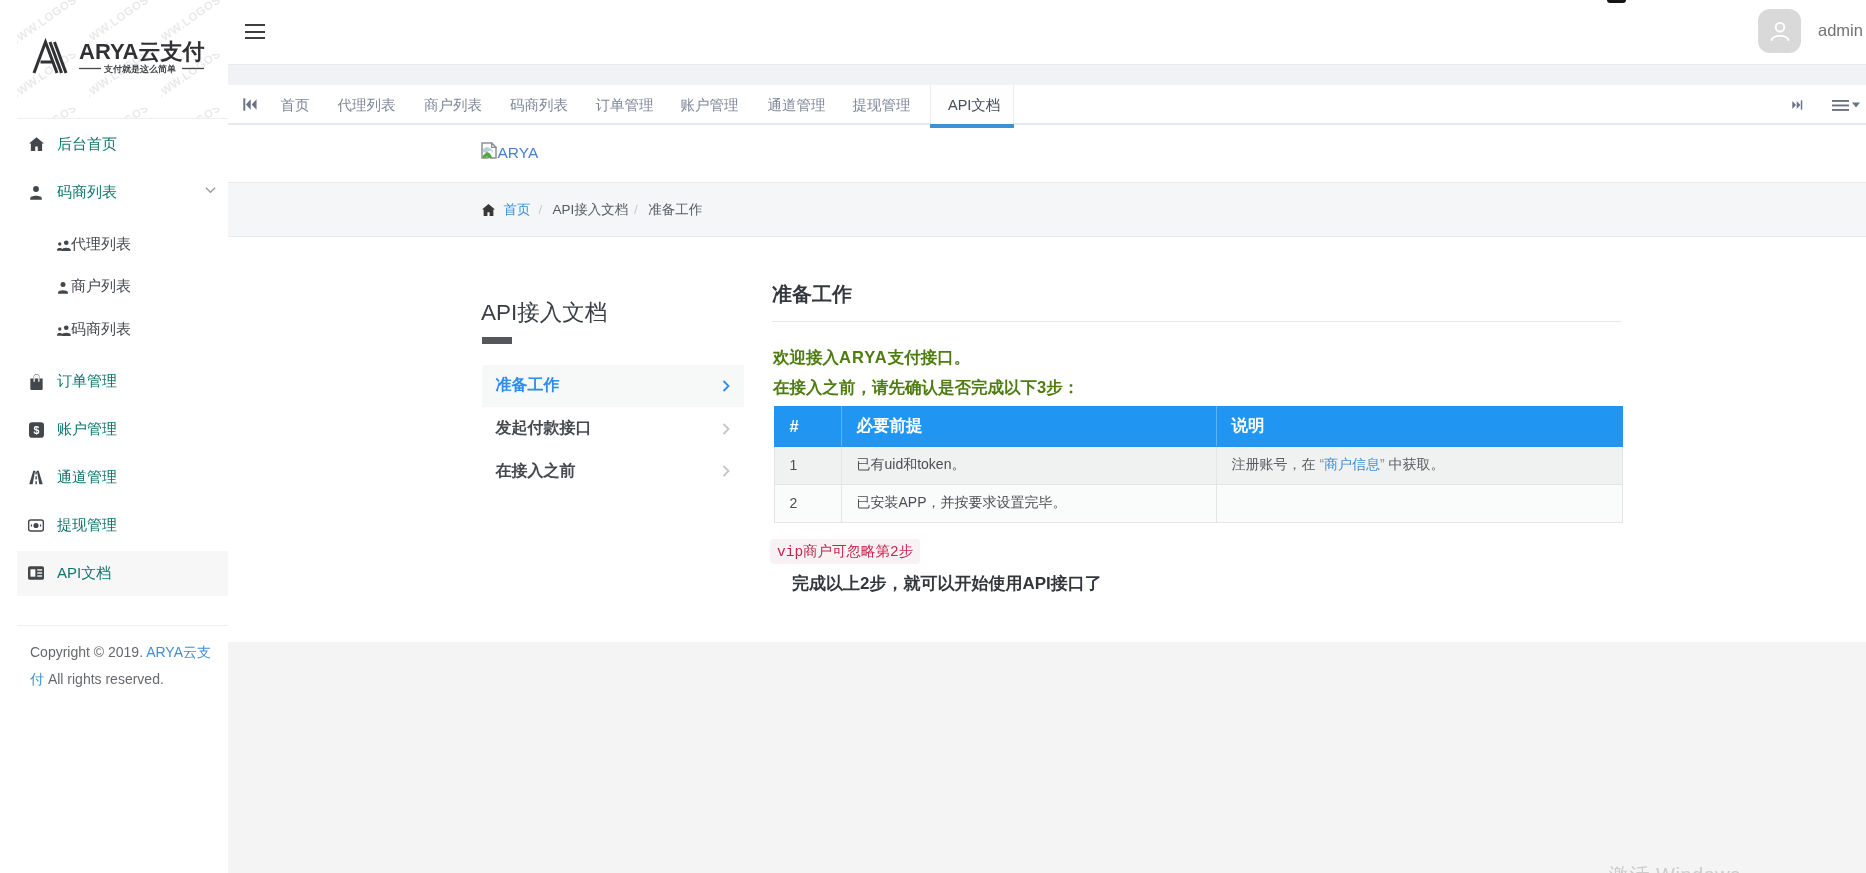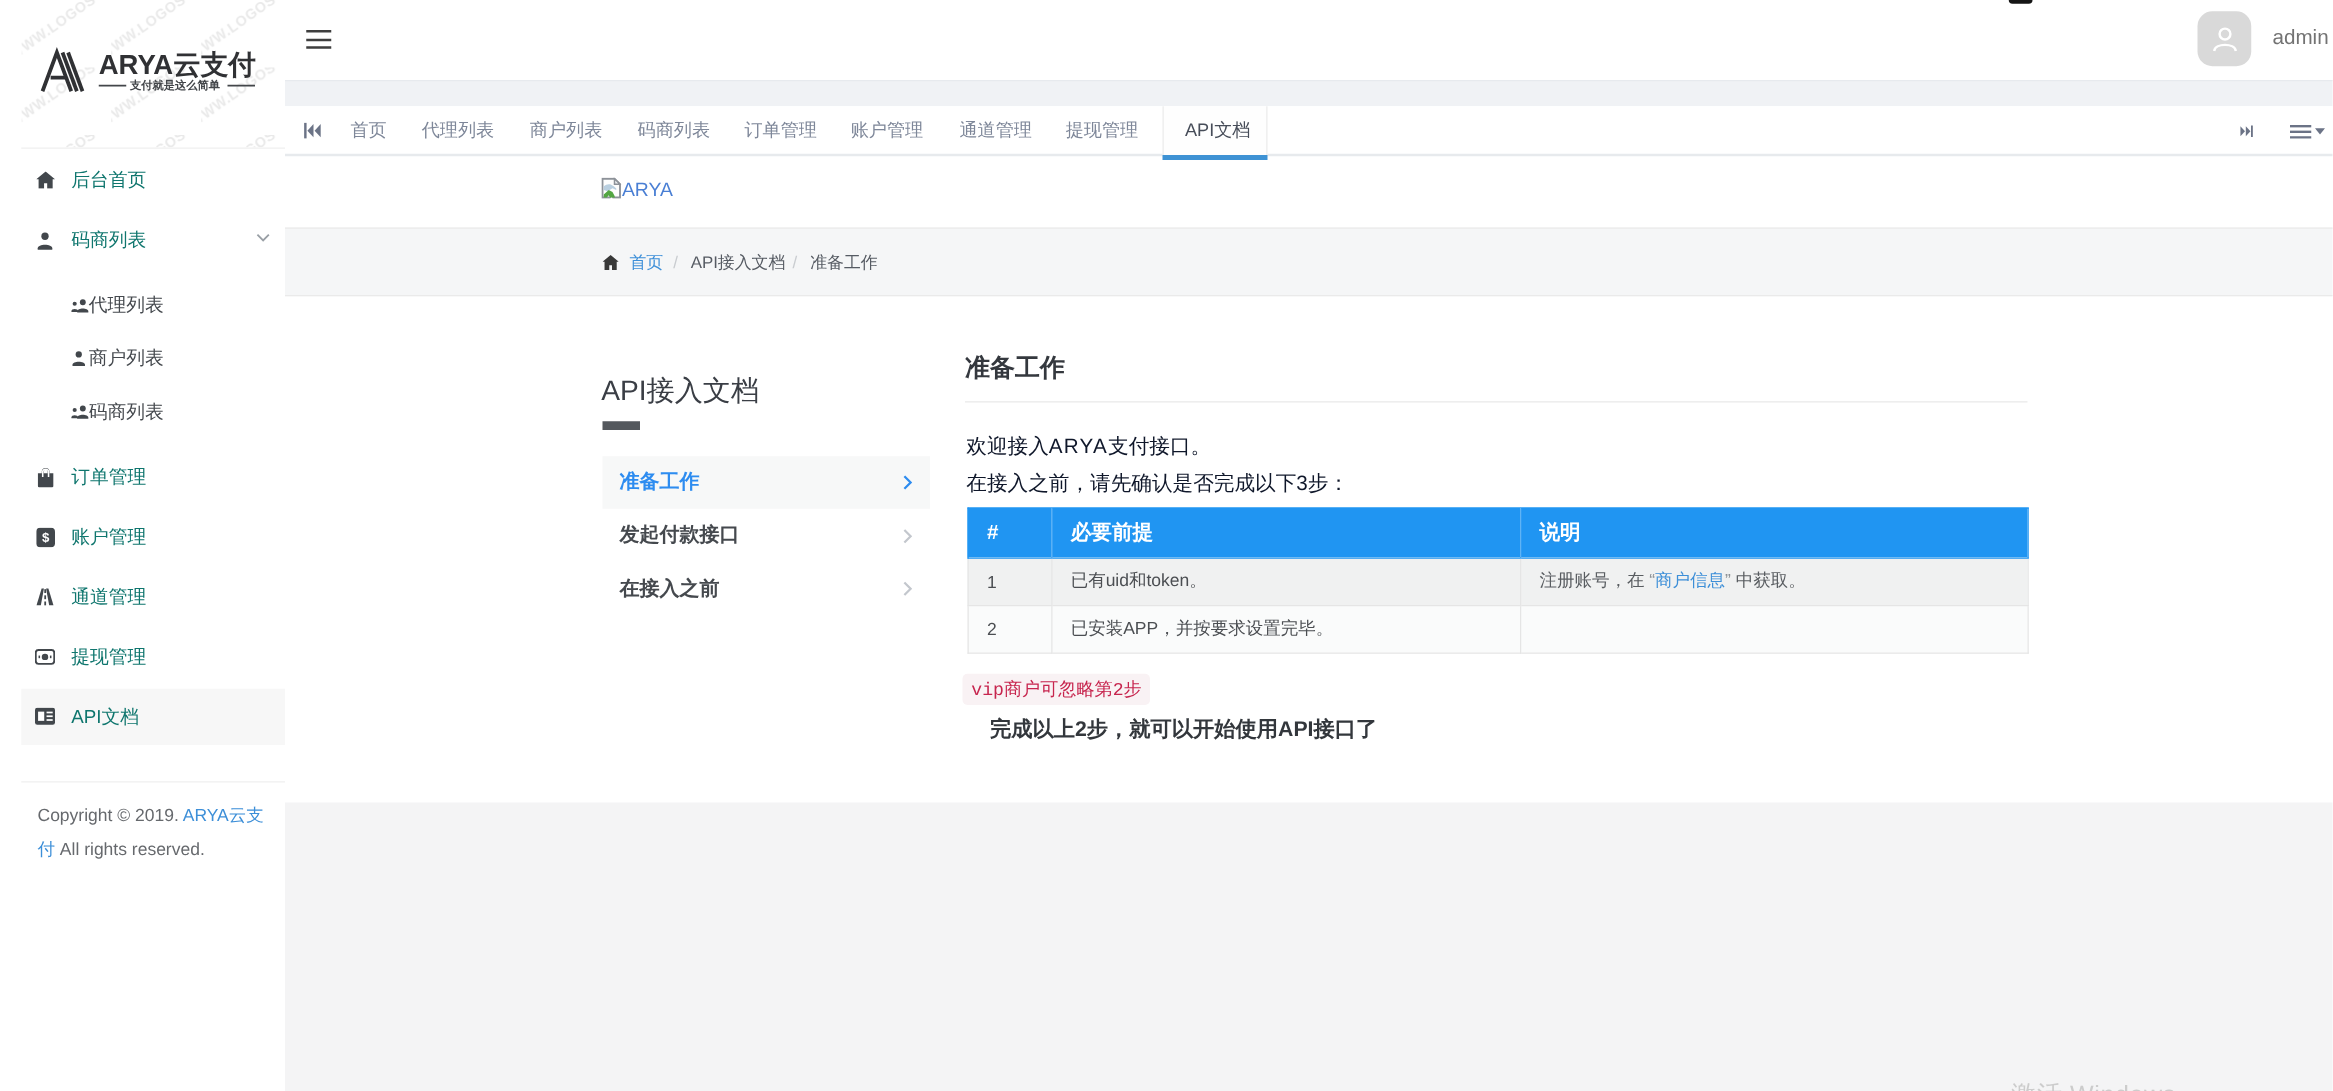--- a/index.html
+++ b/index.html
@@ -42,21 +42,21 @@
 .bcsep{color:#c9ccd0}
 
 #doctitle{position:absolute;left:253px;top:297px;font-size:22.5px;color:#3a3e45}
 #docbar{position:absolute;left:254px;top:337px;width:30px;height:6.5px;background:#54585d}
 .dli{position:absolute;left:253.5px;width:262px;height:42.7px;display:flex;align-items:center;font-size:16px;font-weight:bold}
 .dli .tx{position:absolute;left:14px}
 .dli .ch{position:absolute;right:14px;top:50%;margin-top:-6px}
 
 #rh{position:absolute;left:544px;top:281px;font-size:20px;font-weight:bold;color:#34383e}
 #rhline{position:absolute;left:544px;top:321px;width:850px;border-top:1px solid #e9e9e9}
-#intro{position:absolute;left:545px;top:343px;font-size:16.5px;font-weight:normal;color:#0f172a;line-height:29.5px}
+#intro{position:absolute;left:545px;top:343px;font-size:16.5px;font-weight:bold;color:#4d7c0f;line-height:29.5px}
 table{border-collapse:collapse;table-layout:fixed}
 #tbl{position:absolute;left:545.5px;top:405.5px;width:848px}
 #tbl th{background:#2095f2;color:#fff;font-size:16.5px;font-weight:bold;text-align:left;height:40px;padding:0 0 0 15px;border:1px solid #2095f2;border-right:1px solid #5fb3f5}
 #tbl th:last-child{border-right:1px solid #2095f2}
 #tbl td{font-size:14px;height:38.2px;padding:0 0 0 15px;border:1px solid #e5e5e5;color:#4b4e52}
 #tbl tr.r1 td{background:#f0f1f1}
 #tbl tr.r2 td{background:#fafbfb}
 .num{color:#55585c}
 #code{position:absolute;left:542px;top:539px;font-family:"Liberation Mono",monospace;font-size:14.5px;color:#c7254e;background:#f9f2f4;padding:3px 7px;border-radius:4px;white-space:nowrap}
 #final{position:absolute;left:564px;top:572px;font-size:17px;font-weight:bold;color:#33373c}

